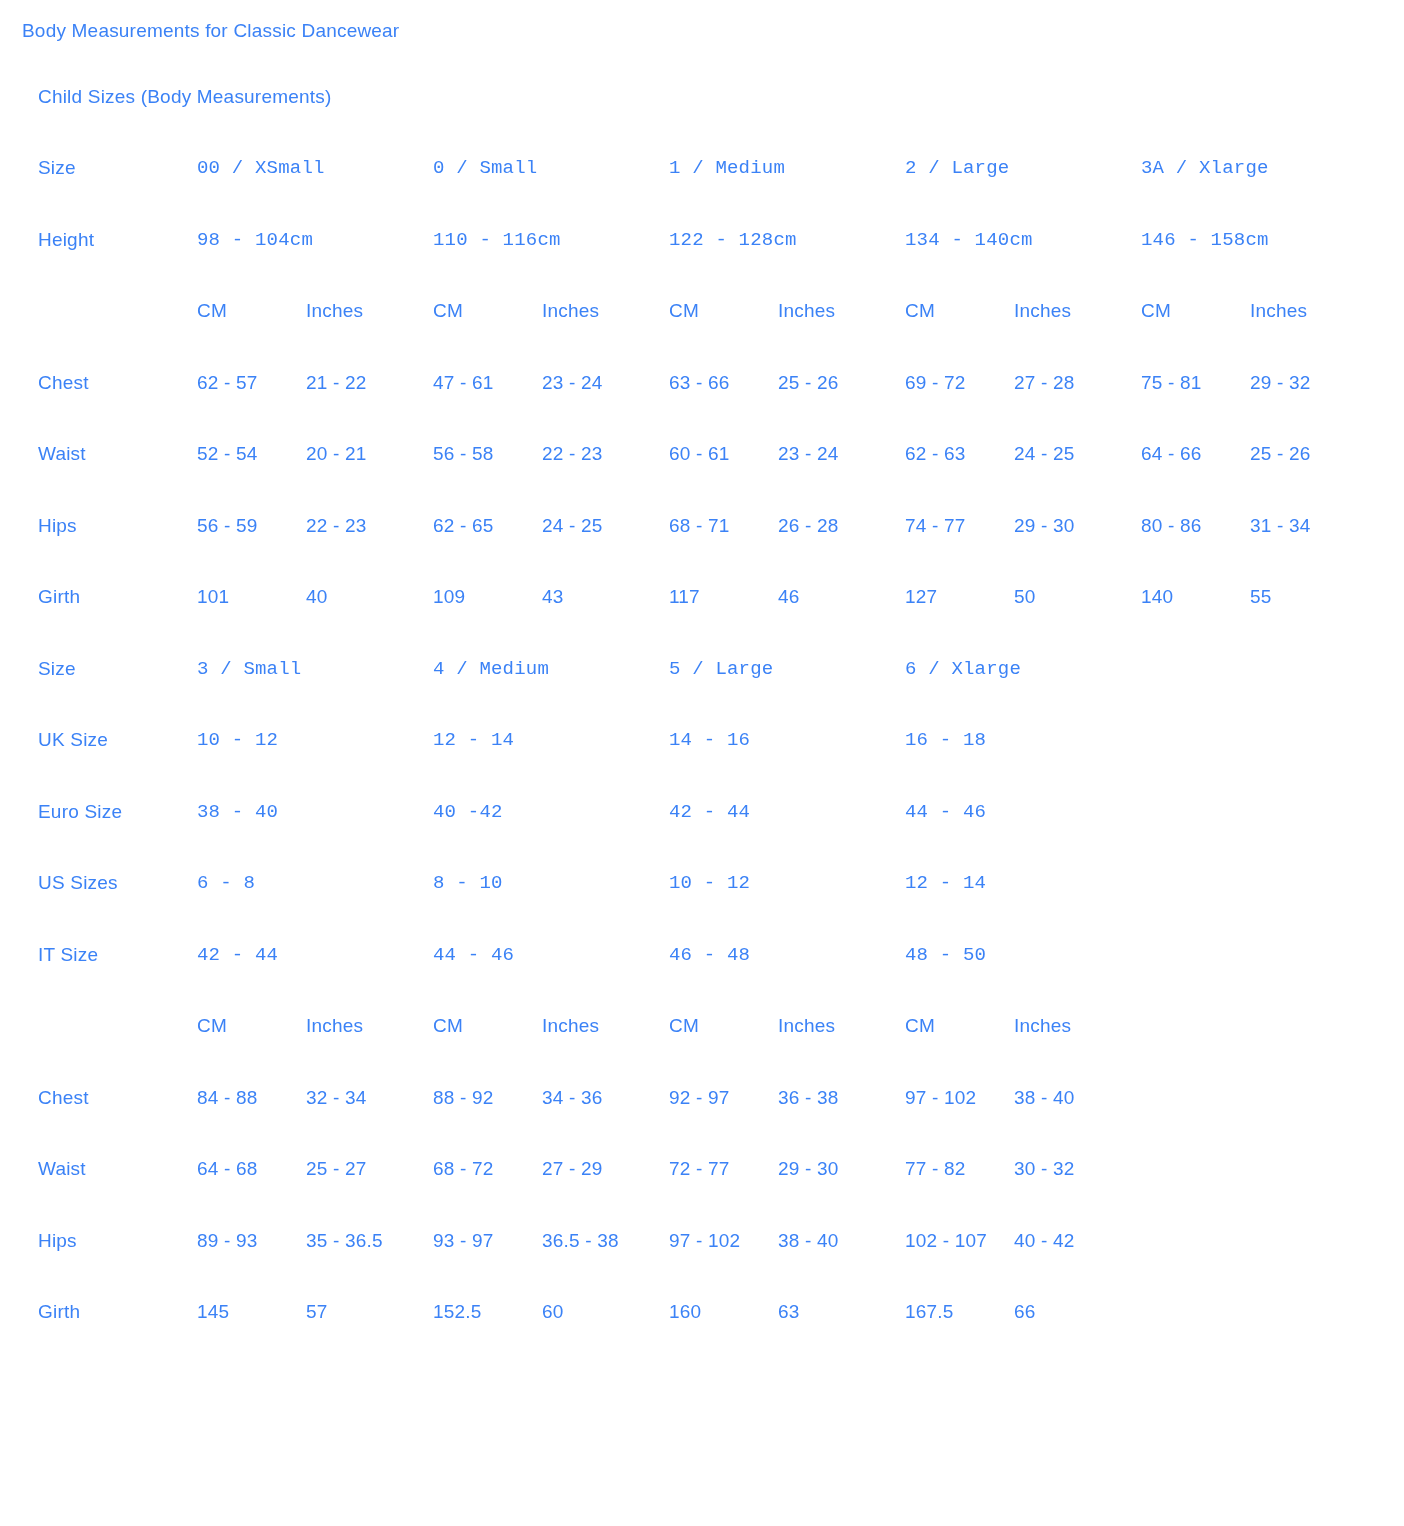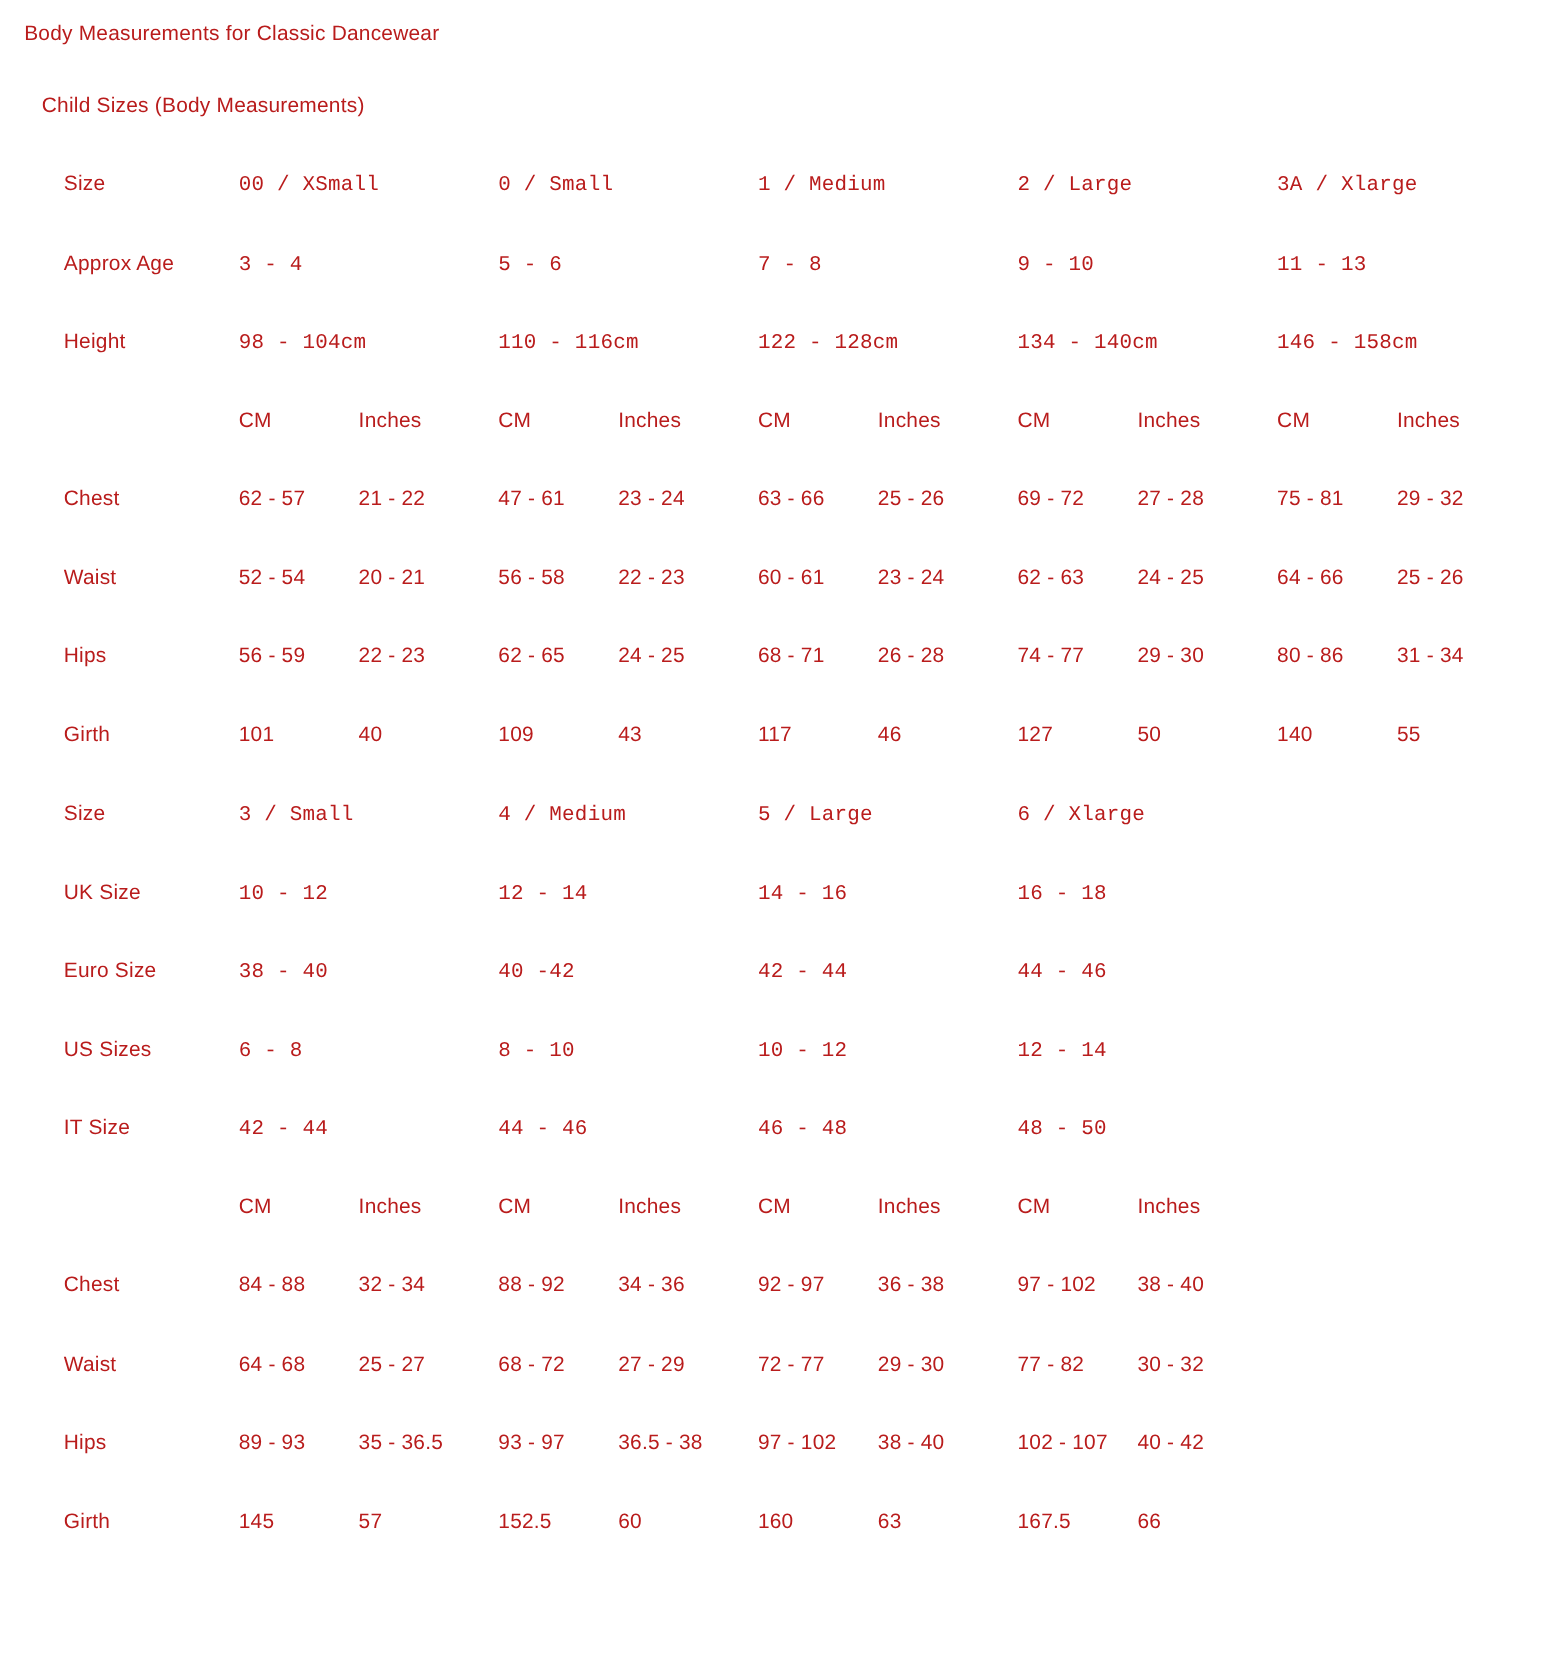--- a/index.html
+++ b/index.html
@@ -6,21 +6,21 @@
     margin: 0;
     padding: 0;
     background: #ffffff;
     width: 1404px;
     height: 1526px;
     overflow: hidden;
   }
   .page {
     font-family: "Liberation Sans", "DejaVu Sans", sans-serif;
     font-size: 19px;
-    color: #b91c1c;
+    color: #3b82f6;
     letter-spacing: 0.2px;
     -webkit-font-smoothing: antialiased;
   }
   .title-row {
     height: 61px;
     display: flex;
     align-items: center;
     padding-left: 22px;
     box-sizing: border-box;
   }
@@ -31,21 +31,21 @@
     padding-left: 38px;
     box-sizing: border-box;
     white-space: pre-wrap;
     text-align: center;
   }
   .row {
     display: grid;
     grid-template-columns: 159px repeat(5, 109px 127px);
     height: 71.5px;
     align-items: center;
-    padding-left: 58px;
+    padding-left: 38px;
     box-sizing: border-box;
   }
   .cell { white-space: nowrap; overflow: visible; }
   .v2 { grid-column: span 2; font-family: Liberation Mono, monospace; }
 </style>
 </head>
 <body>
 
 <div class="page">
 
@@ -61,28 +61,20 @@
 
     <div class="row">
       <div class="cell">Size</div>
       <div class="cell v2">00 / XSmall</div>
       <div class="cell v2">0 / Small</div>
       <div class="cell v2">1 / Medium</div>
       <div class="cell v2">2 / Large</div>
       <div class="cell v2">3A / Xlarge</div>
     </div>
 
-    <div class="row">
-      <div class="cell">Approx Age</div>
-      <div class="cell v2">3 - 4</div>
-      <div class="cell v2">5 - 6</div>
-      <div class="cell v2">7 - 8</div>
-      <div class="cell v2">9 - 10</div>
-      <div class="cell v2">11 - 13</div>
-    </div>
 
     <div class="row">
       <div class="cell">Height</div>
       <div class="cell v2">98 - 104cm</div>
       <div class="cell v2">110 - 116cm</div>
       <div class="cell v2">122 - 128cm</div>
       <div class="cell v2">134 - 140cm</div>
       <div class="cell v2">146 - 158cm</div>
     </div>
 

